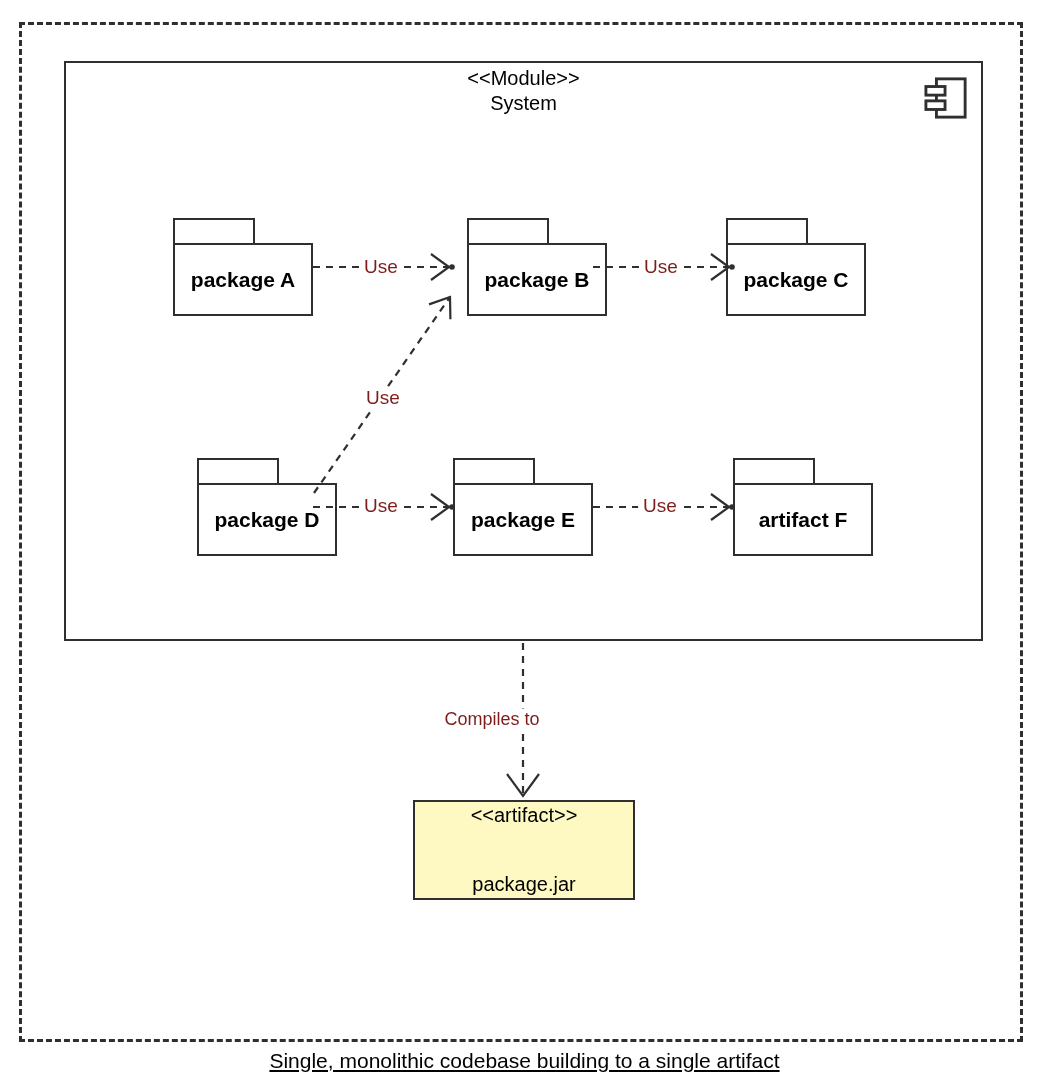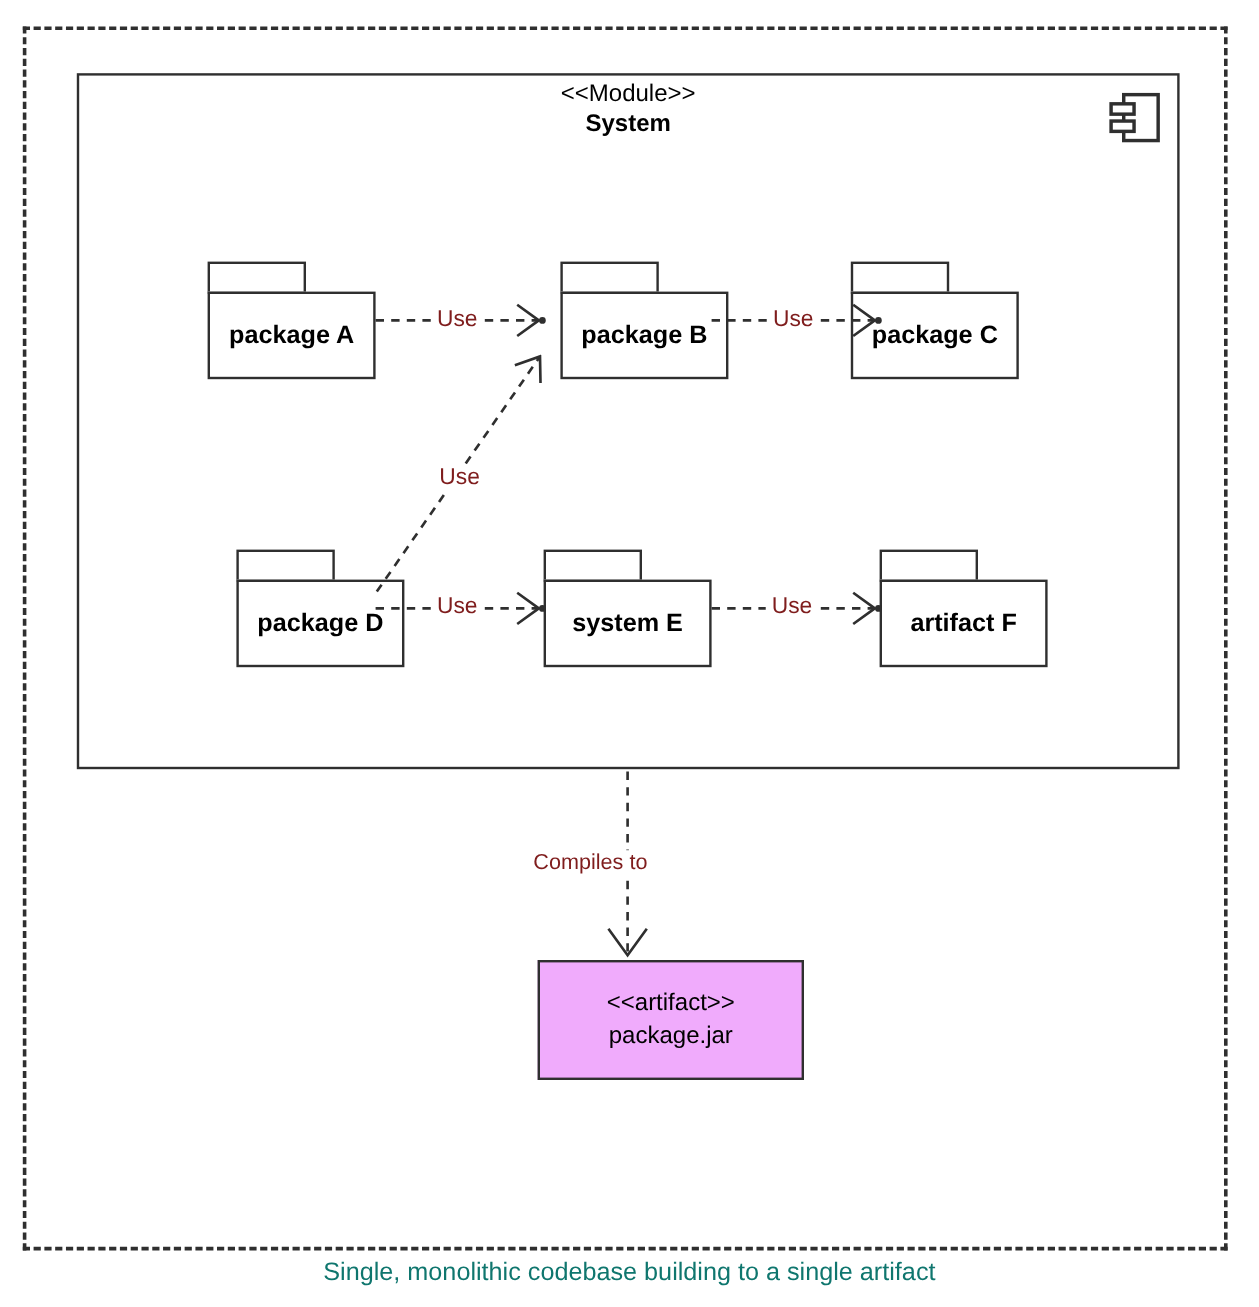--- a/index.html
+++ b/index.html
@@ -30,21 +30,21 @@
     background: #ffffff;
   }
   .sys-header {
     position: absolute;
     top: 3px; left: 0; right: 0;
     text-align: center;
     font-size: 20px;
     line-height: 25px;
   }
   .sys-header .stereotype { font-weight: normal; }
-  .sys-header .sys-name { font-weight: bold; }
+  .sys-header .sys-name { font-weight: normal; }
   .component-icon {
     position: absolute;
     top: 13px; right: 13px;
     width: 44px; height: 44px;
   }
   .package { position: absolute; width: 124px; }
   .pkg-tab {
     width: 82px; height: 27px;
     border: 2px solid #2f2f2f;
     box-sizing: border-box;
@@ -78,36 +78,36 @@
     color: #7f1d1d;
     white-space: nowrap;
   }
   .compile-label { font-size: 18px; }
   .artifact-box {
     position: absolute;
     left: 413px; top: 800px;
     width: 222px; height: 100px;
     border: 2px solid #2f2f2f;
     box-sizing: border-box;
-    background: #f0abfc;
+    background: #fef9c3;
     display: flex;
     flex-direction: column;
     align-items: center;
-    justify-content: center;
+    justify-content: space-between;
     font-size: 20px;
     line-height: 27px;
-    margin-left: 35px;
   }
   .caption {
     position: absolute;
     left: 0; top: 1049px;
     width: 100%;
     text-align: center;
     font-size: 21px;
-    color: #0f766e;
+    color: #000000;
+    text-decoration: underline;
   }
 </style>
 </head>
 <body>
 
 <div class="canvas">
 
   <div class="outer-boundary"></div>
 
   <div class="system-box">
@@ -123,31 +123,31 @@
   </div>
 
   <div class="package" style="left:173px; top:218px;">
     <div class="pkg-tab"></div>
     <div class="pkg-body">package A</div>
   </div>
   <div class="package" style="left:467px; top:218px;">
     <div class="pkg-tab"></div>
     <div class="pkg-body">package B</div>
   </div>
-  <div class="package" style="left:709px; top:218px;">
+  <div class="package" style="left:726px; top:218px;">
     <div class="pkg-tab"></div>
     <div class="pkg-body">package C</div>
   </div>
   <div class="package" style="left:173px; top:458px;padding-left:24px;">
     <div class="pkg-tab"></div>
     <div class="pkg-body">package D</div>
   </div>
   <div class="package" style="left:453px; top:458px;">
     <div class="pkg-tab"></div>
-    <div class="pkg-body">system E</div>
+    <div class="pkg-body">package E</div>
   </div>
   <div class="package" style="left:733px; top:458px;">
     <div class="pkg-tab"></div>
     <div class="pkg-body">artifact F</div>
   </div>
 
   <svg class="edges-layer" viewBox="0 0 1049 1089">
     <defs>
       <marker id="openArrow" viewBox="0 0 22 30" refX="20" refY="15" markerWidth="22" markerHeight="30" markerUnits="userSpaceOnUse" orient="auto">
         <path d="M2,2 L20,15 L2,28" fill="none" stroke="#2f2f2f" stroke-width="2.2"></path>

